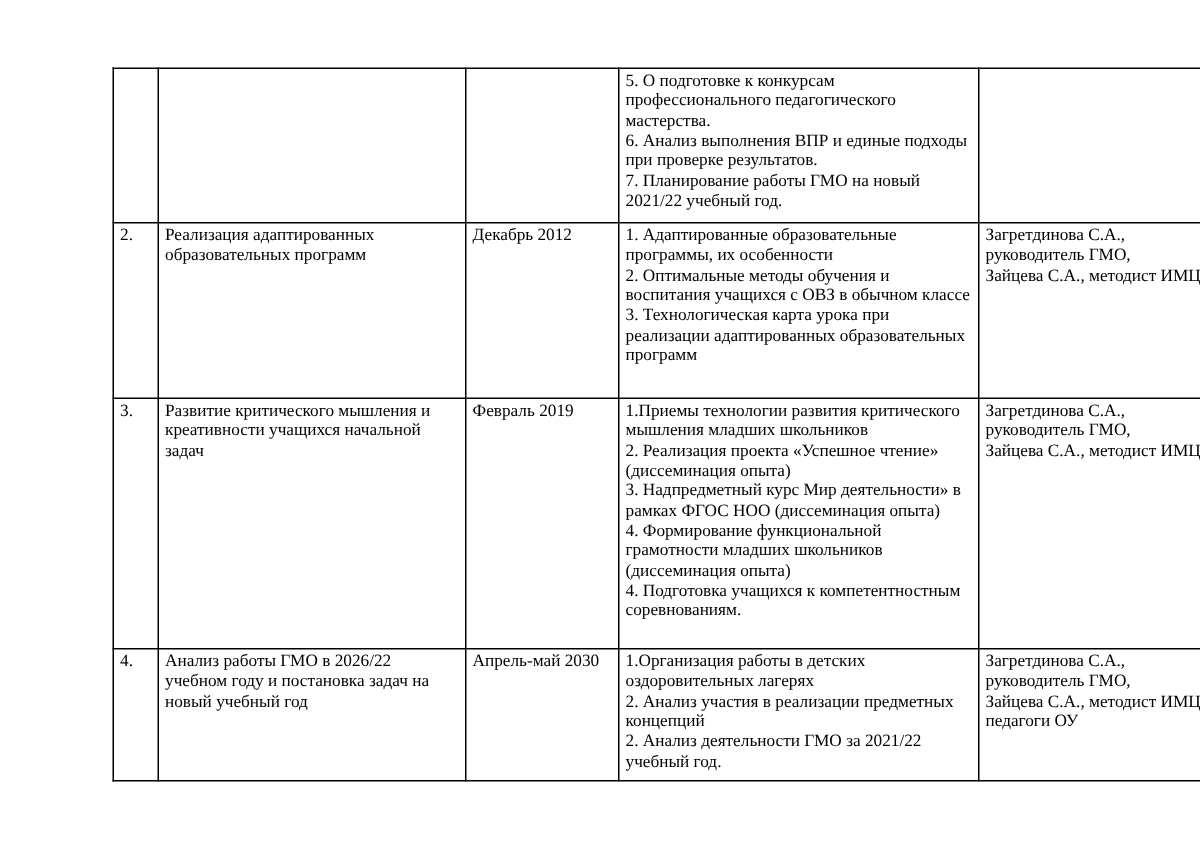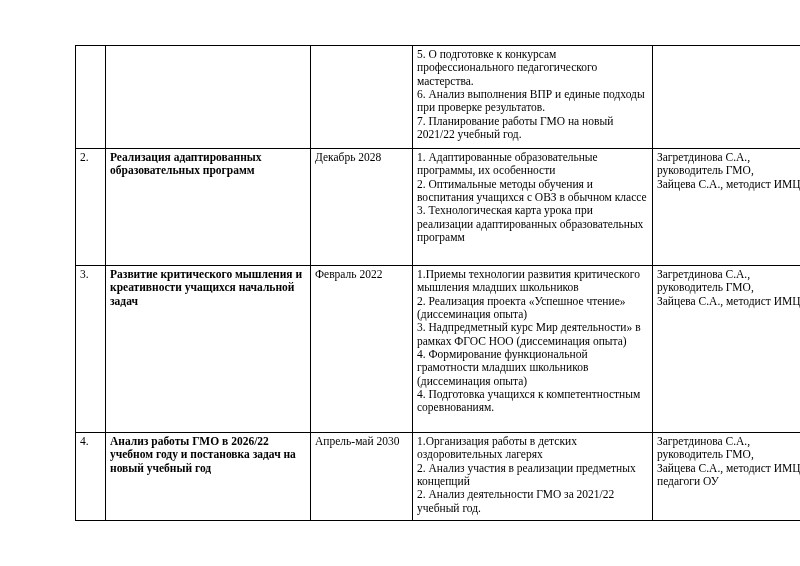--- a/index.html
+++ b/index.html
@@ -30,21 +30,21 @@
     border: 1px solid #000000;
     vertical-align: top;
     padding: 2px 5px 2px 4px;
     font-size: 11.5px;
     line-height: 1.16;
     white-space: pre-line;
     word-wrap: break-word;
     text-align: left;
   }
   td.col-num   { width: 20px;  }
-  td.col-topic { width: 195px; font-weight: bold; }
+  td.col-topic { width: 195px; }
   td.col-date  { width: 92px;  text-align: center; }
   td.col-agenda{ width: 230px; margin-left: 20px; }
   td.col-resp  { width: 153px; }
   td.justify   { text-align: justify; }
   tr.r0 { height: 103px; }
   tr.r1 { height: 117px; }
   tr.r2 { height: 167px; }
   tr.r3 { height: 88px;  }
 </style>
 </head>
@@ -58,32 +58,32 @@
         <td class="col-topic"></td>
         <td class="col-date"></td>
         <td class="col-agenda justify">5. О подготовке к конкурсам профессионального педагогического мастерства.
 6. Анализ выполнения ВПР и единые подходы при проверке результатов.
 7. Планирование работы ГМО на новый 2021/22 учебный год.</td>
         <td class="col-resp"></td>
       </tr>
       <tr class="r1">
         <td class="col-num">2.</td>
         <td class="col-topic">Реализация адаптированных образовательных программ</td>
-        <td class="col-date">Декабрь 2028</td>
+        <td class="col-date">Декабрь 2012</td>
         <td class="col-agenda">1. Адаптированные образовательные программы, их особенности
 2. Оптимальные методы обучения и воспитания учащихся с ОВЗ в обычном классе
 3. Технологическая карта урока при реализации адаптированных образовательных программ</td>
         <td class="col-resp">Загретдинова С.А.,
 руководитель ГМО,
 Зайцева С.А., методист ИМЦ</td>
       </tr>
       <tr class="r2">
         <td class="col-num">3.</td>
         <td class="col-topic">Развитие критического мышления и креативности учащихся начальной задач</td>
-        <td class="col-date">Февраль 2022</td>
+        <td class="col-date">Февраль 2019</td>
         <td class="col-agenda">1.Приемы технологии развития критического мышления младших школьников
 2. Реализация проекта «Успешное чтение» (диссеминация опыта)
 3. Надпредметный курс Мир деятельности» в рамках ФГОС НОО (диссеминация опыта)
 4. Формирование функциональной грамотности младших школьников (диссеминация опыта)
 4. Подготовка учащихся к компетентностным соревнованиям.</td>
         <td class="col-resp">Загретдинова С.А.,
 руководитель ГМО,
 Зайцева С.А., методист ИМЦ</td>
       </tr>
       <tr class="r3">

